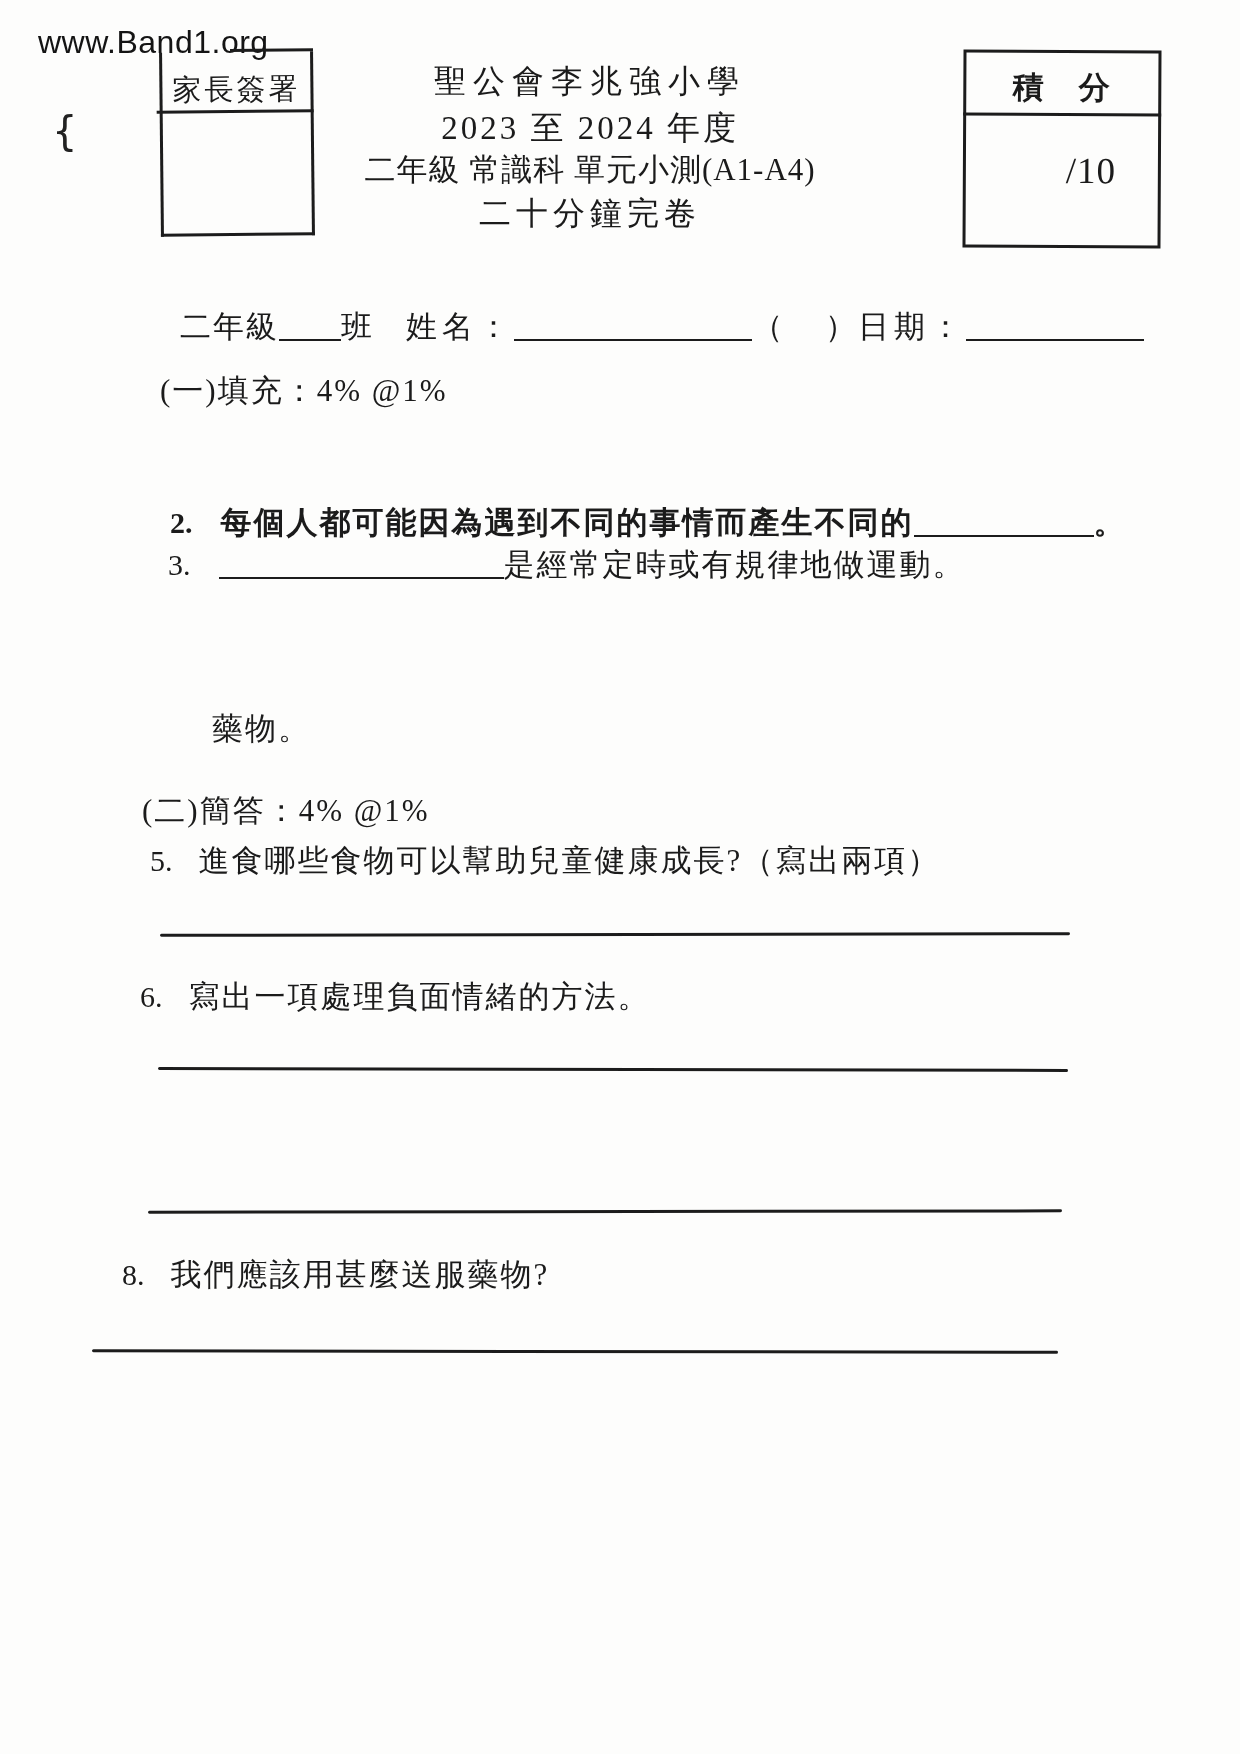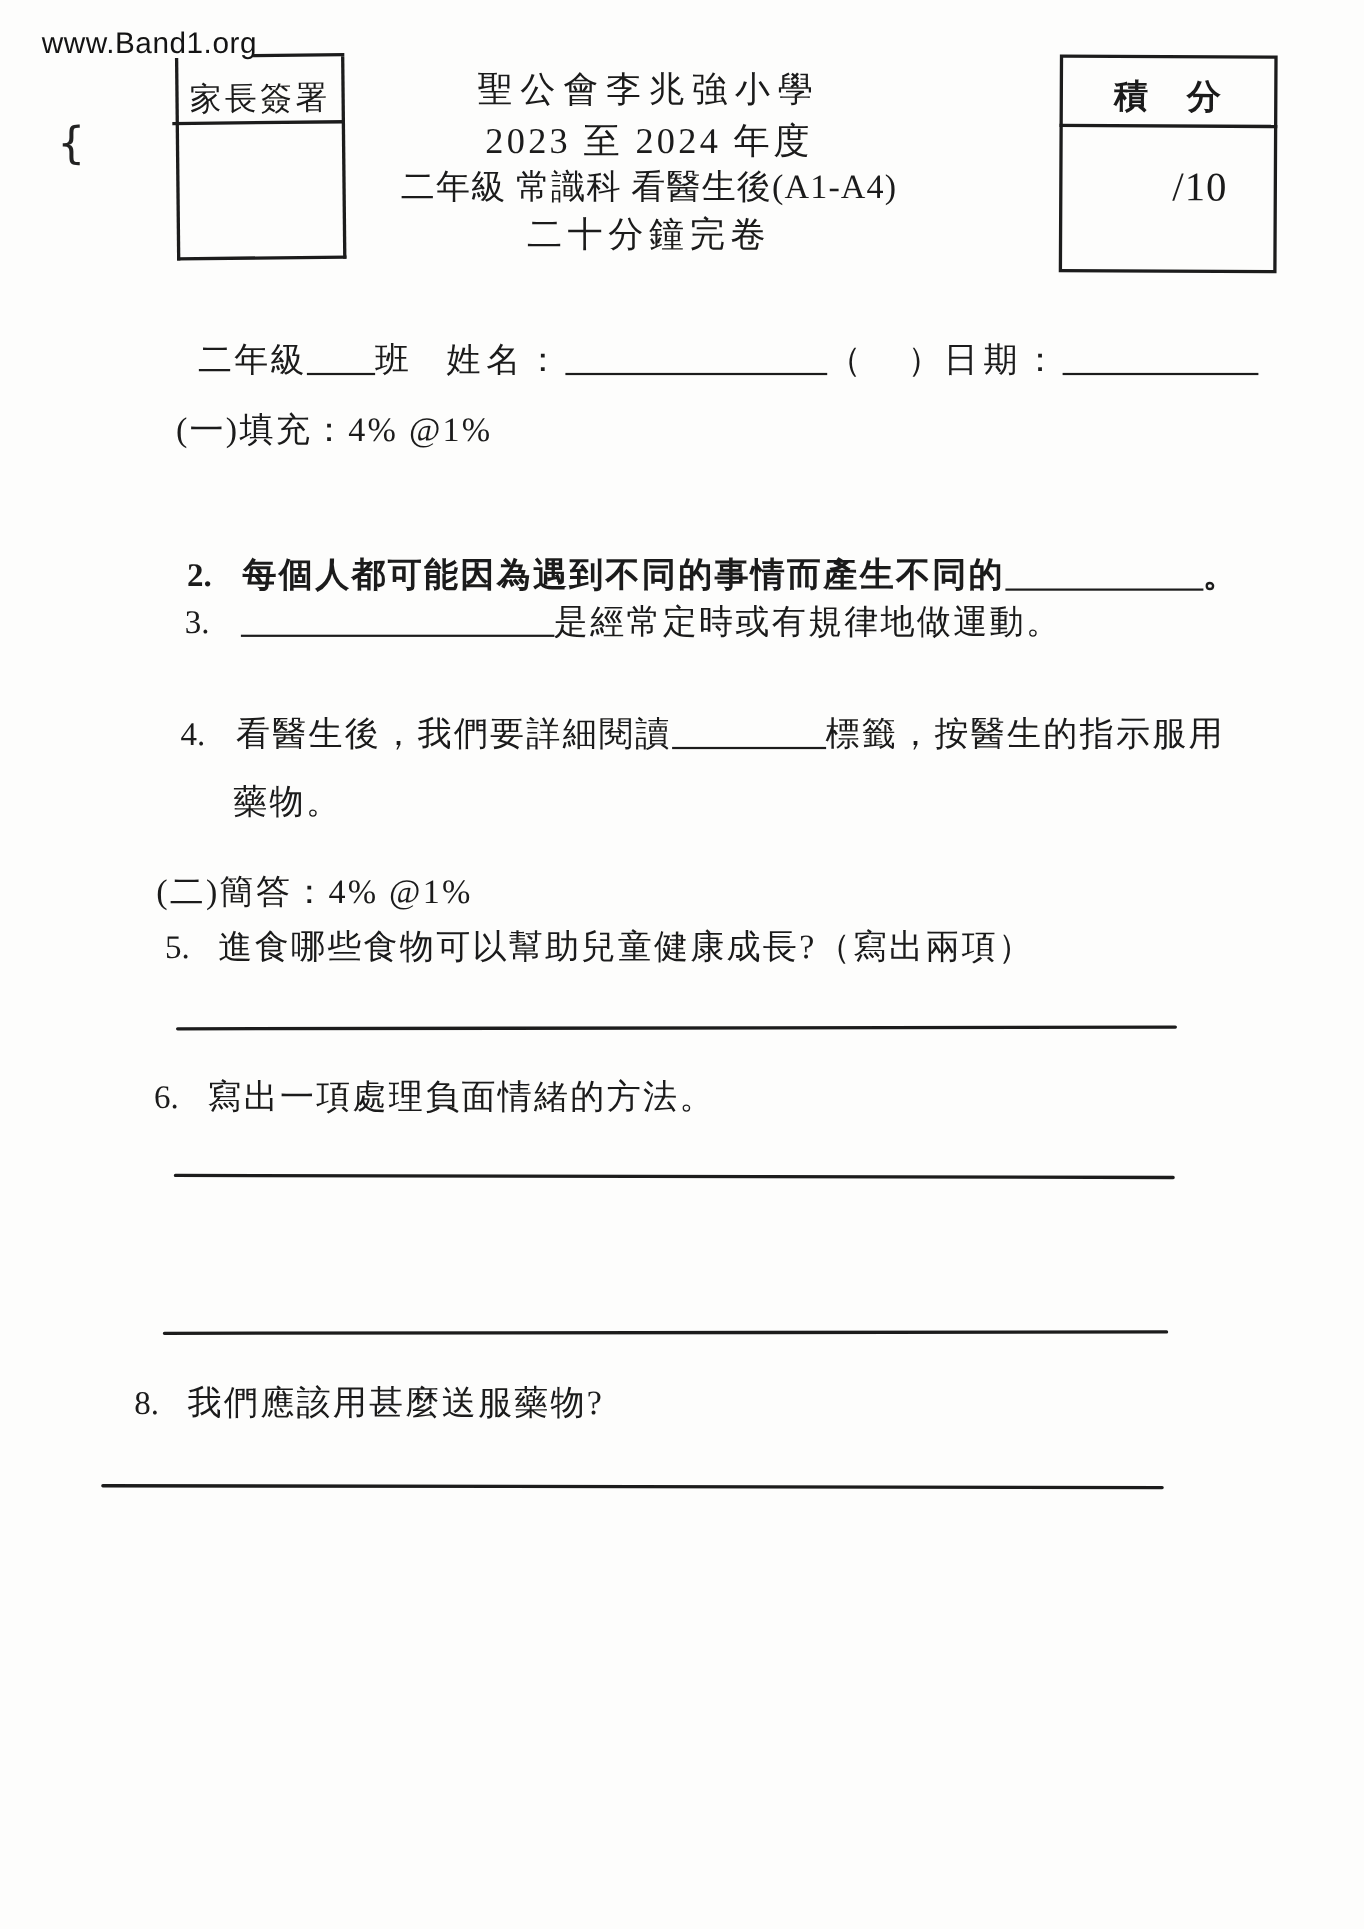--- a/index.html
+++ b/index.html
@@ -9,21 +9,21 @@
     margin:0 auto;
     background:#fdfdfc;
     color:#1b1b1b;
     font-family:"Liberation Serif","DejaVu Serif",serif;
     overflow:hidden;
   }
   .abs{position:absolute;}
   .cjk{letter-spacing:2px;white-space:nowrap;}
   .watermark{
     font-family:"Liberation Sans","DejaVu Sans",sans-serif;
-    font-size:27px;color:#141414;letter-spacing:0.5px;
+    font-size:32px;color:#141414;letter-spacing:0.5px;
   }
   .brace{font-size:40px;color:#222;font-family:"DejaVu Sans","Liberation Sans",sans-serif;}
   
   .sigbox{
     left:160px;top:52px;width:148px;height:181px;
     border-left:3px solid #1c1c1c;border-right:3px solid #1c1c1c;border-bottom:3px solid #1c1c1c;
     transform:rotate(-0.6deg);
   }
   .sigbox .toprule{position:absolute;left:68px;right:-3px;top:-3px;border-top:3px solid #1c1c1c;}
   .sigbox .divider{position:absolute;left:-6px;right:-3px;top:58px;border-top:3px solid #1c1c1c;}
@@ -75,21 +75,21 @@
 
   <div class="abs sigbox">
     <div class="toprule"></div>
     <div class="label cjk">家長簽署</div>
     <div class="divider"></div>
   </div>
 
   <div class="abs titleblock">
     <div class="t1">聖公會李兆強小學</div>
     <div class="t2">2023 至 2024 年度</div>
-    <div class="t3">二年級 常識科 看醫生後(A1-A4)</div>
+    <div class="t3">二年級 常識科 單元小測(A1-A4)</div>
     <div class="t4">二十分鐘完卷</div>
   </div>
 
   <div class="abs scorebox">
     <div class="label">積　分</div>
     <div class="divider"></div>
     <div class="value">/10</div>
   </div>
 
   <div class="abs row cjk" style="left:180px;top:306px;">
@@ -100,23 +100,20 @@
 
 
   <div class="abs row" style="left:170px;top:502px;font-weight:bold;">
     <span class="qnum">2.</span><span style="display:inline-block;width:28px;"></span><span class="cjk">每個人都可能因為遇到不同的事情而產生不同的</span><span class="blank" style="width:180px;"></span><span class="cjk">。</span>
   </div>
 
   <div class="abs row" style="left:168px;top:544px;">
     <span class="qnum">3.</span><span style="display:inline-block;width:28px;"></span><span class="blank" style="width:285px;"></span><span class="cjk">是經常定時或有規律地做運動。</span>
   </div>
 
-  <div class="abs row" style="left:164px;top:646px;">
-    <span class="qnum">4.</span><span style="display:inline-block;width:28px;"></span><span class="cjk">看醫生後，我們要詳細閱讀</span><span class="blank" style="width:140px;"></span><span class="cjk">標籤，按醫生的指示服用</span>
-  </div>
   <div class="abs row cjk" style="left:212px;top:708px;">藥物。</div>
 
   <div class="abs row cjk" style="left:142px;top:790px;">(二)簡答：4% @1%</div>
 
   <div class="abs row" style="left:150px;top:840px;">
     <span class="qnum">5.</span><span style="display:inline-block;width:26px;"></span><span class="cjk">進食哪些食物可以幫助兒童健康成長?（寫出兩項）</span>
   </div>
   <div class="abs ansline" style="left:160px;top:933px;width:910px;transform:rotate(-0.1deg);"></div>
 
   <div class="abs row" style="left:140px;top:976px;">

